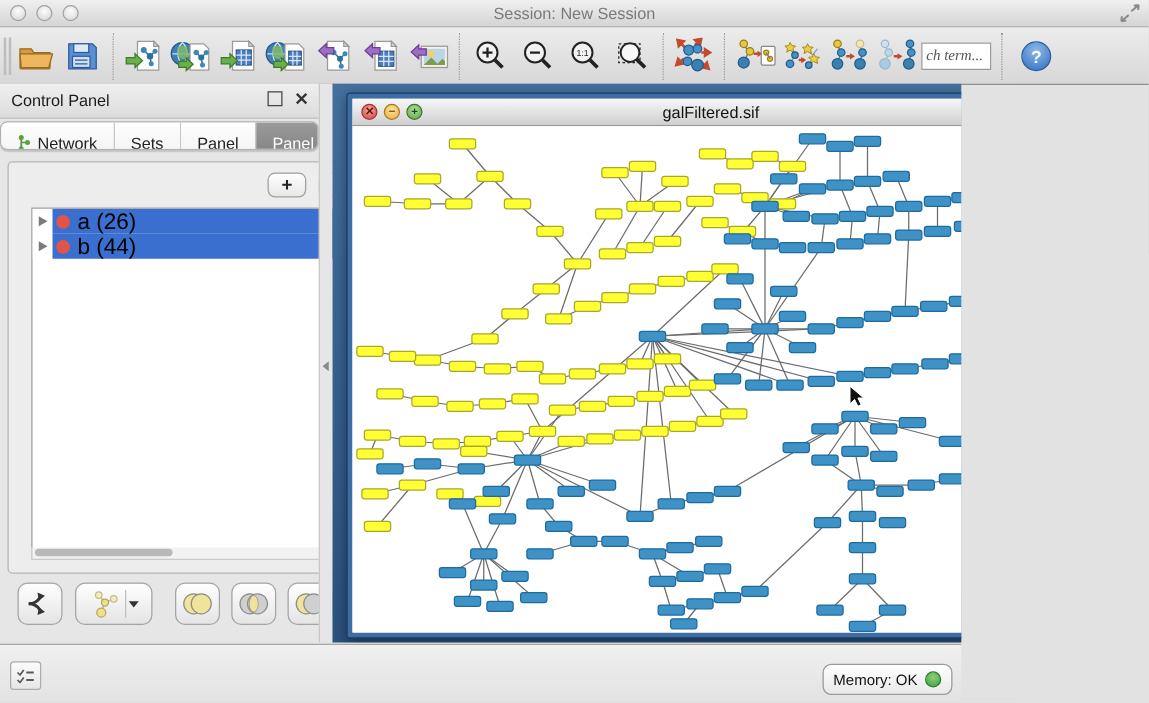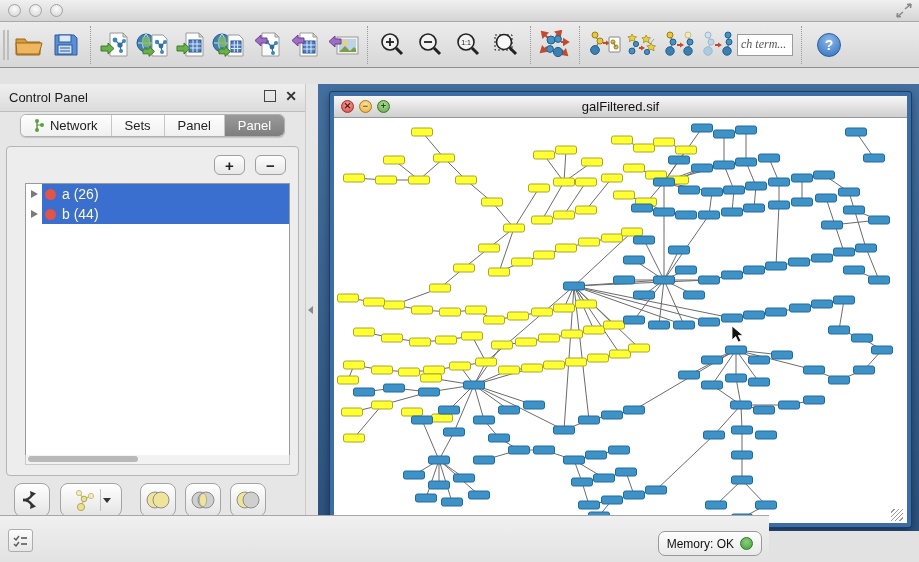--- a/index.html
+++ b/index.html
@@ -26,54 +26,54 @@
     align-items:center; justify-content:center; cursor:default; }
   .tsep { width:1px; height:38px; border-left:1px dotted #9a9a9a; margin:0 5px; }
   .search-box { width:56px; height:22px; border:1px solid #9b9b9b; background:#fff;
     font-style:italic; color:#555; font-size:12px; padding:2px 3px; overflow:hidden; white-space:nowrap;
     font-family:"Liberation Serif", serif; }
   .help-btn { width:24px; height:24px; border-radius:50%; border:1px solid #2a5c9c; margin-left:10px;
     background:radial-gradient(circle at 50% 30%, #8db9e8, #2f6fc0); color:#fff; font-weight:bold;
     font-size:14px; display:flex; align-items:center; justify-content:center; }
 
   
-  .main { position:absolute; left:0; top:84px; width:919px; height:447px; display:flex; }
+  .main { position:absolute; left:0; top:67px; width:769px; height:447px; display:flex; }
 
   
   .control-panel { position:relative; width:305px; height:447px; background:#e6e6e6; }
   .cp-header { position:absolute; left:0; top:0; width:100%; height:28px;
     background:linear-gradient(#efefef,#dcdcdc); border-bottom:1px solid #bdbdbd;
     display:flex; align-items:center; }
   .cp-title { margin-left:9px; font-size:13px; color:#1a1a1a; }
   .cp-hbtns { position:absolute; right:8px; top:6px; display:flex; gap:9px; color:#333; }
   .cp-float { width:12px; height:12px; border:1.5px solid #444; }
   .cp-close { font-size:14px; font-weight:bold; line-height:12px; }
 
   .tabbar { position:absolute; left:0; top:30px; width:100%; height:28px; display:flex; justify-content:center; }
   .segmented { display:flex; height:23px; border:1px solid #b0b0b0; border-radius:6px; overflow:hidden;
     background:#fcfcfc; box-shadow:0 1px 1px rgba(0,0,0,.15); }
-  .seg { padding:5px 13px; display:flex; align-items:center; gap:5px; font-size:13px; color:#222;
+  .seg { padding:16px 13px; display:flex; align-items:center; gap:5px; font-size:13px; color:#222;
     border-right:1px solid #c6c6c6; background:linear-gradient(#fefefe,#f0f0f0); }
   .seg:last-child { border-right:none; }
   .seg.active { background:linear-gradient(#9a9a9a,#7e7e7e); color:#fff; }
 
   .sets-panel { position:absolute; left:6px; top:62px; width:293px; height:330px;
     border:1px solid #b5b5b5; border-radius:4px; background:#ededed; }
   .pm-row { position:absolute; right:12px; top:8px; display:flex; gap:10px; }
   .pm-btn { width:31px; height:20px; border:1px solid #9f9f9f; border-radius:6px;
     background:linear-gradient(#fefefe,#e7e7e7); font-size:15px; font-weight:bold; color:#222;
     display:flex; align-items:center; justify-content:center; line-height:1; }
   .sets-list { position:absolute; left:18px; top:36px; width:265px; height:282px;
     background:#fff; border:1px solid #9a9a9a; overflow:hidden; }
   .set-row { height:20px; display:flex; align-items:center; position:relative; }
   .row-gutter { width:16px; height:100%; background:#fff; display:flex; align-items:center; justify-content:center; }
   .row-body { flex:1; height:100%; background:#3a6fd0; display:flex; align-items:center; gap:6px; padding-left:3px; }
   .tri { width:0; height:0; border-left:7px solid #7b7b7b; border-top:4.5px solid transparent; border-bottom:4.5px solid transparent; }
   .red-dot { width:11px; height:11px; border-radius:50%; background:#e25349; }
-  .set-label { color:#fef9c3; font-size:14px; }
+  .set-label { color:#000000; font-size:18px; }
   .hscroll { position:absolute; left:18px; top:308px; width:265px; height:10px; background:#f2f2f2; border:1px solid #c9c9c9; border-top:none; }
   .hthumb { position:absolute; left:2px; top:1px; width:110px; height:6px; background:#b9b9b9; border-radius:3px; }
 
   .cp-actions { position:absolute; left:14px; top:398px; width:280px; height:36px; display:flex; align-items:center; }
   .abtn { height:34px; border:1px solid #a5a5a5; border-radius:8px;
     background:linear-gradient(#ffffff,#e4e4e4); display:flex; align-items:center; justify-content:center; }
   .abtn.sq { width:36px; }
   .abtn.split { width:62px; gap:2px; margin-left:10px; }
   .split-sep { width:1px; height:22px; background:#c0c0c0; }
   .dd-arrow { width:0; height:0; border-top:5px solid #333; border-left:4px solid transparent; border-right:4px solid transparent; }
@@ -120,20 +120,21 @@
 <body>
 
 <div class="app">
 
   <div class="titlebar">
     <div class="tl-group">
       <div class="tl"></div>
       <div class="tl"></div>
       <div class="tl"></div>
     </div>
+    <div class="win-title">Session: New Session</div>
     <div class="fullscreen-btn">
       <svg width="18" height="16" viewBox="0 0 18 16">
         <path d="M10 6 L16 1 M16 1 l-4 0.5 M16 1 l-0.5 4" stroke="#8a8a8a" stroke-width="1.6" fill="none"></path>
         <path d="M8 9 L2 14 M2 14 l4 -0.5 M2 14 l0.5 -4" stroke="#8a8a8a" stroke-width="1.6" fill="none"></path>
       </svg>
     </div>
   </div>
 
   <div class="toolbar">
     <div class="grip"></div>

